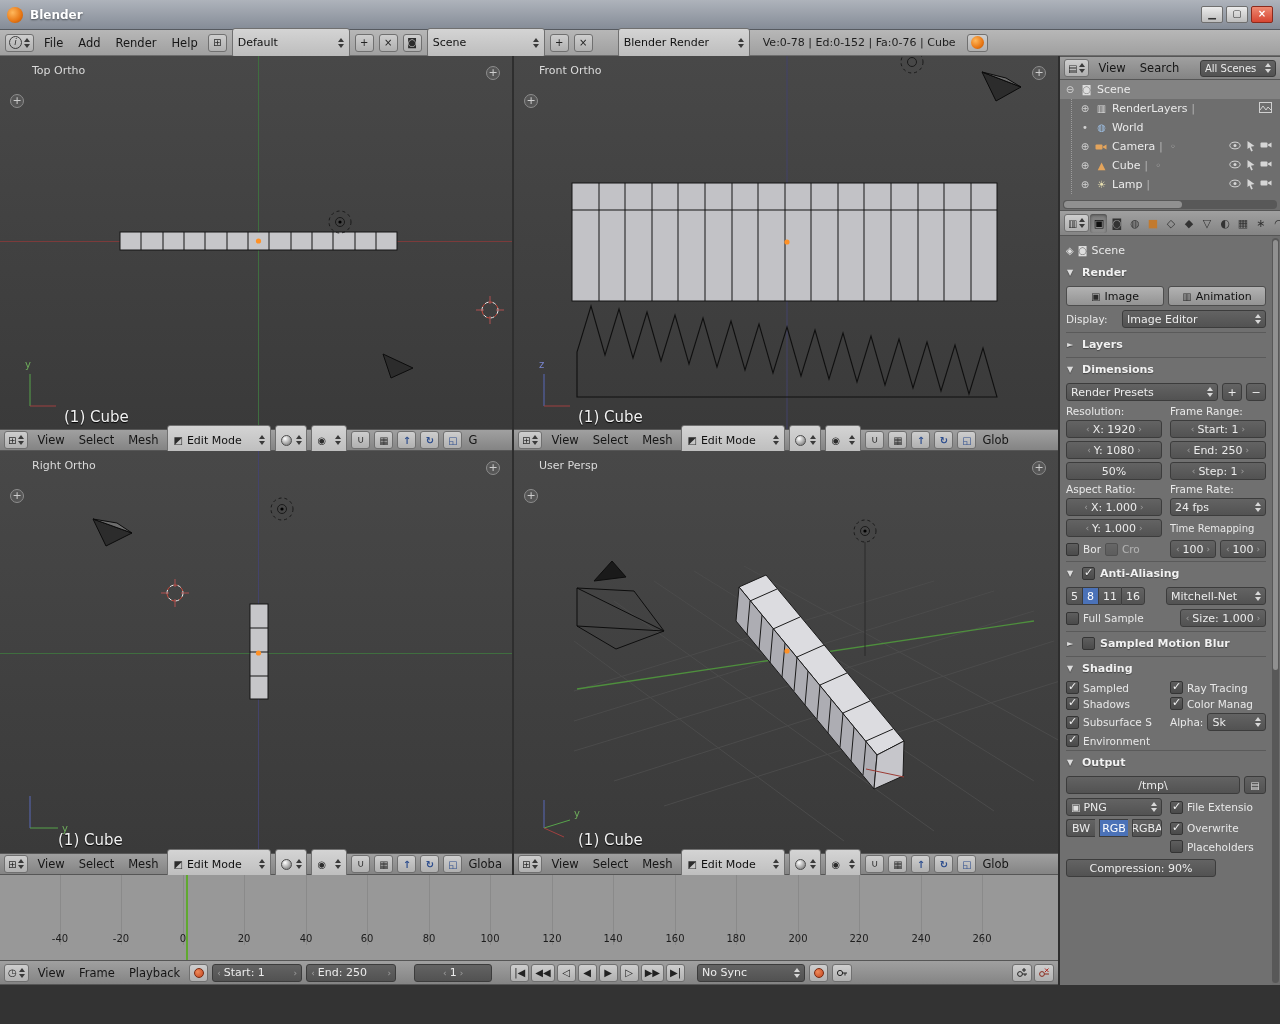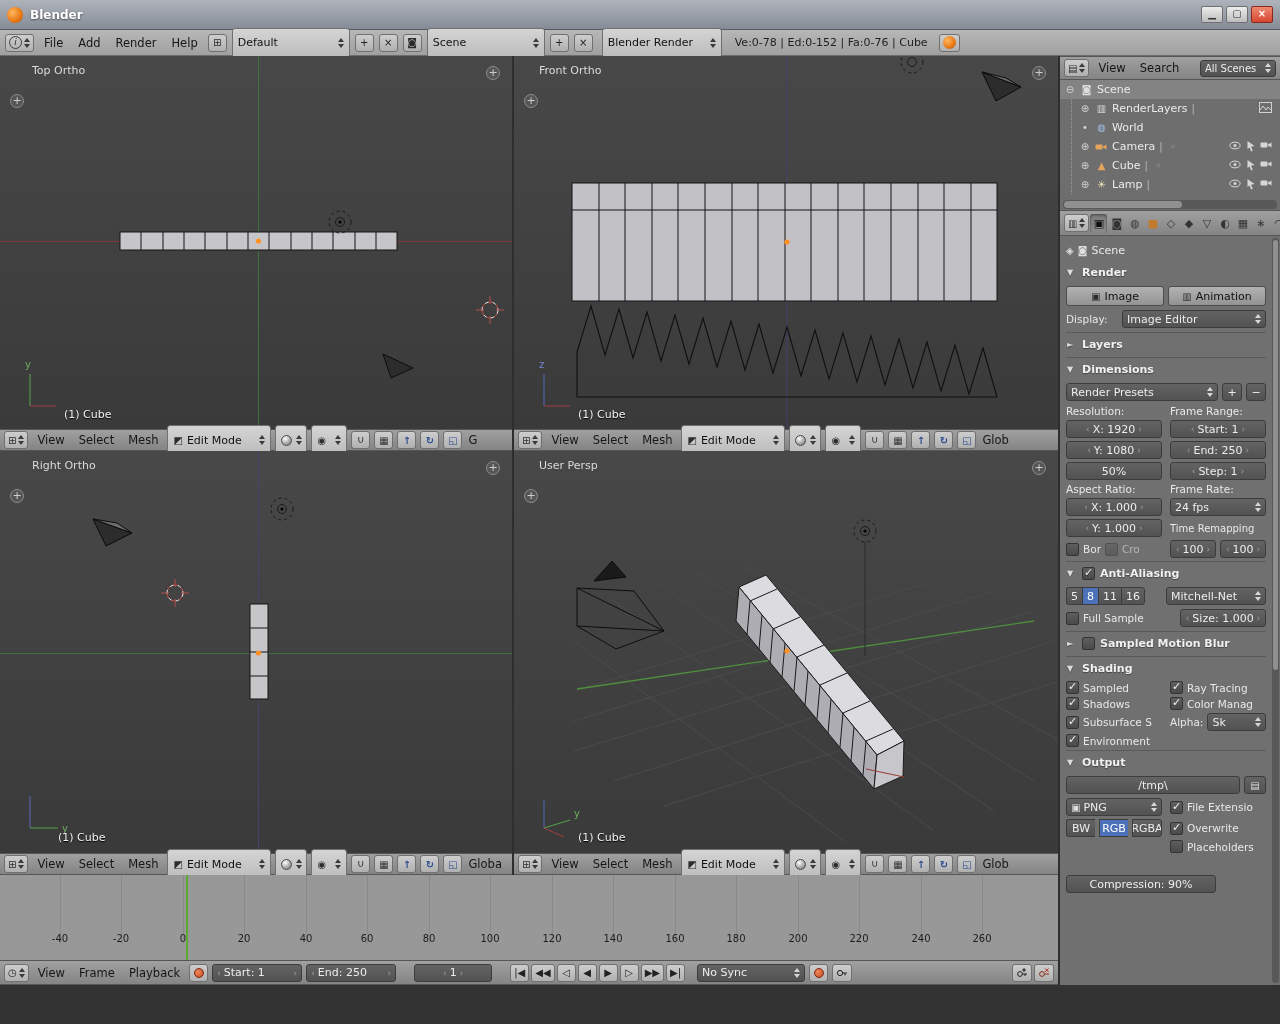--- a/index.html
+++ b/index.html
@@ -23,21 +23,21 @@
 .infoi{width:13px;height:13px;border-radius:50%;border:1px solid #3e3e3e;font-size:9px;line-height:11px;text-align:center;color:#2e2e2e;font-style:italic}
 .ud{display:inline-flex;flex-direction:column;gap:2px;margin-left:auto;flex:none}
 .ud i{display:block;width:0;height:0;border-left:3px solid transparent;border-right:3px solid transparent}
 .ud .u{border-bottom:4px solid #3a3a3a}.ud .d{border-top:4px solid #3a3a3a}
 .ud.lt .u{border-bottom-color:#d8d8d8}.ud.lt .d{border-top-color:#d8d8d8}
 
 .vp{overflow:hidden}
 .vpc{background:linear-gradient(#484848,#3a3a3a)}
 .vph{height:22px}
 .vpt{color:#dadada;font-size:11px;white-space:nowrap}
-.obj{color:#f2f2f2;font-size:11px;text-shadow:0 1px 1px #000;white-space:nowrap}
+.obj{color:#f2f2f2;font-size:15px;text-shadow:0 1px 1px #000;white-space:nowrap}
 .cplus{width:14px;height:14px;border:1px solid #8d8d8d;border-radius:50%;color:#cdcdcd;font-size:11px;line-height:12px;text-align:center;background:rgba(130,130,130,.25)}
 .sphere{width:11px;height:11px;border-radius:50%;background:radial-gradient(circle at 35% 30%,#ffffff,#8c8c8c 75%);border:1px solid #4e4e4e;flex:none}
 .g{font-size:10px;color:#2c2c2c}
 .man{color:#2f4f8f;font-weight:bold}
 
 .pbody{background:#707070}
 .pf{height:18px;background:linear-gradient(#636363,#525252);border:1px solid #3c3c3c;border-radius:3px;color:#ececec;font-size:11px;display:flex;align-items:center;justify-content:center;gap:3px;padding:0 4px;white-space:nowrap;overflow:hidden}
 .pdd{justify-content:center}
 .pbtn{height:20px;background:linear-gradient(#b2b2b2,#939393);border:1px solid #4d4d4d;border-radius:3px;color:#121212;font-size:11px;display:flex;align-items:center;justify-content:center;gap:4px;flex:1;white-space:nowrap;overflow:hidden}
 .lbl{color:#e8e8e8;font-size:10.5px;white-space:nowrap;overflow:hidden}
@@ -120,21 +120,21 @@
       </span>
     <span class="hf" style="width:118px">
       <span>Scene</span>
       <span class="ud">
           <i class="u"></i>
           <i class="d"></i>
         </span>
     </span>
     <span class="hb">+</span>
     <span class="hb">×</span>
-    <span class="hf" style="width:120px;margin-left:4px">
+    <span class="hf" style="width:132px;margin-left:20px">
       <span>Blender Render</span>
       <span class="ud">
           <i class="u"></i>
           <i class="d"></i>
         </span>
     </span>
     <span class="stats">Ve:0-78 | Ed:0-152 | Fa:0-76 | Cube</span>
     <span class="hb" style="margin-left:6px">
         <span class="applogo" style="width:13px;height:13px"></span>
       </span>
@@ -1042,21 +1042,21 @@
             <span class="lbl">Overwrite</span>
           </span>
       </div>
       <div class="cols">
         <span class="cell"></span>
         <span class="cell">
             <span class="chk"></span>
             <span class="lbl">Placeholders</span>
           </span>
       </div>
-      <div class="prow" style="margin-top:22px">
+      <div class="prow" style="margin-top:6px">
         <span class="pf" style="width:150px">
             <span>Compression: 90%</span>
           </span>
       </div>
     </div>
 
     <div class="scrt" style="position:absolute;right:1px;top:182px;width:7px;height:745px">
       <span class="scrb" style="left:1px;top:2px;width:5px;height:430px"></span>
     </div>
   </div>

